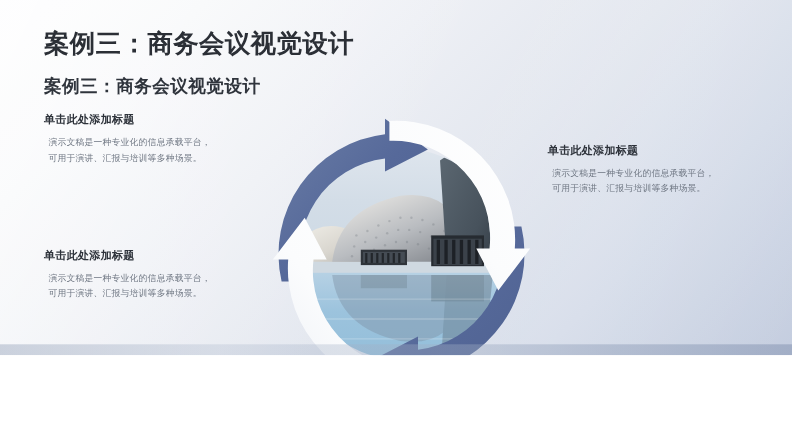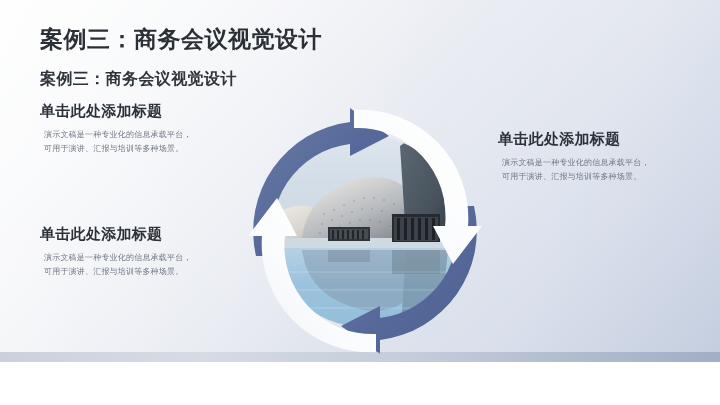--- a/index.html
+++ b/index.html
@@ -7,21 +7,21 @@
     padding: 0;
     background: #ffffff;
   }
   body {
     font-family: "Liberation Sans", "DejaVu Sans", sans-serif;
   }
 
   .slide {
     position: relative;
     width: 720px;
-    height: 362px;
+    height: 323px;
     overflow: hidden;
     background:
       linear-gradient(135deg,
         #fdfdfe 0%,
         #f7f8fa 18%,
         #eef0f5 38%,
         #e3e7ef 58%,
         #d5dce9 78%,
         #c4cddf 100%);
   }
@@ -75,21 +75,21 @@
     letter-spacing: 0.4px;
     white-space: nowrap;
   }
 
   
   .block {
     position: absolute;
     width: 205px;
   }
   .block-heading {
-    font-size: 15px;
+    font-size: 10px;
     font-weight: bold;
     color: #2d323a;
     letter-spacing: 0.3px;
     margin: 0 0 7px 0;
     white-space: nowrap;
     font-family: Liberation Serif, serif;
   }
   .block-body {
     font-size: 8px;
     line-height: 1.75;

